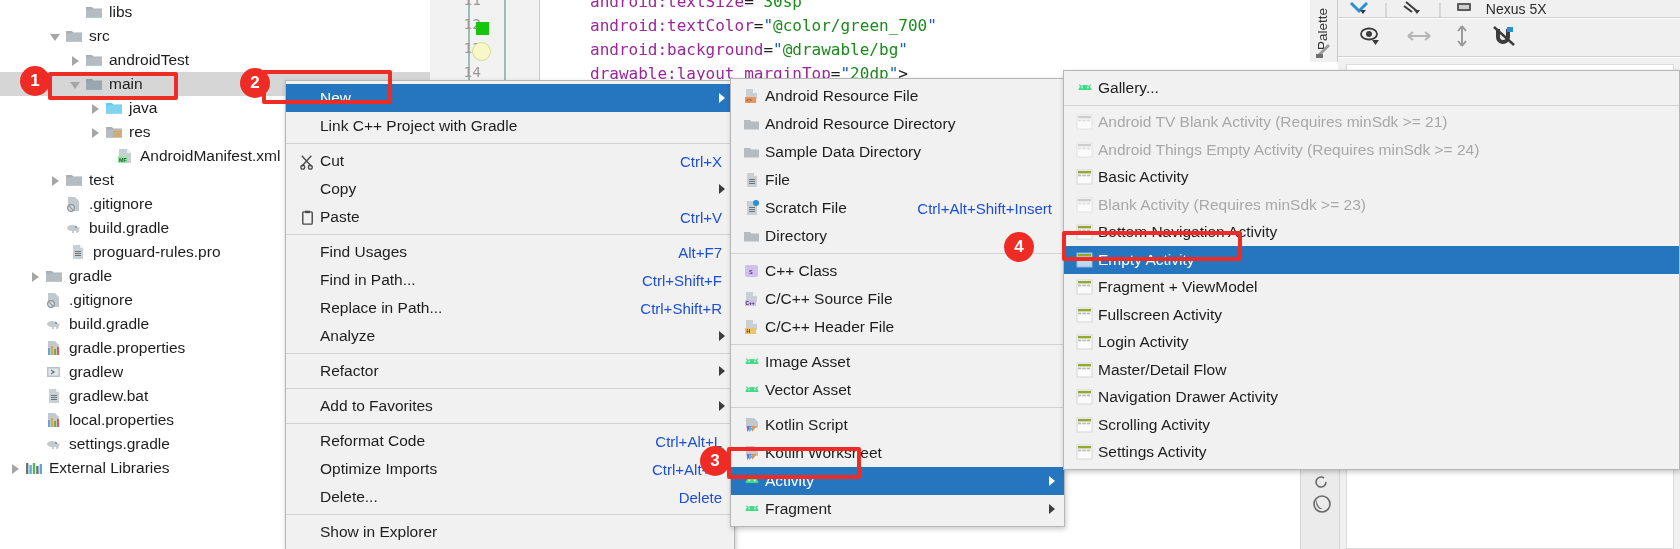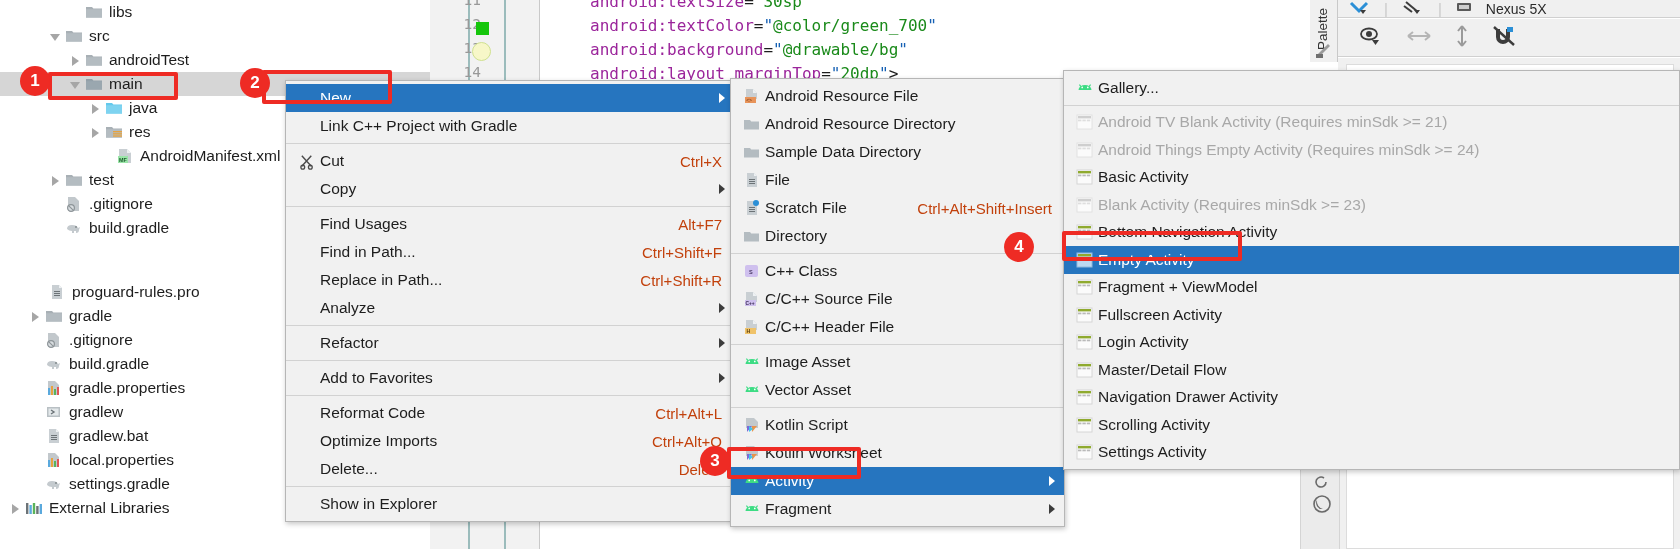--- a/index.html
+++ b/index.html
@@ -101,21 +101,21 @@
     padding:3px 0; font-size:15.5px; color:#1d1d1d;
   }
   .mi{
     position:relative; height:28px; display:flex; align-items:center;
     padding:0 12px 0 8px; white-space:nowrap; cursor:default;
   }
   .mi.sel{background:#2675bf; color:#fff;}
   .mi.disabled{color:#a8a8a8;}
   .mi .mico{ width:26px; flex:0 0 auto; display:flex; align-items:center; justify-content:center;}
   .mi .mlabel{flex:1 1 auto;}
-  .mi .mshort{ color:#c2410c; padding-left:30px; font-size:15px;}
+  .mi .mshort{ color:#1d4ed8; padding-left:30px; font-size:15px;}
   .mi .marrow{
     position:absolute; right:9px; top:50%; margin-top:-5px;
     width:0;height:0;border-left:6px solid #3c3c3c;border-top:5px solid transparent;border-bottom:5px solid transparent;
   }
   .mi.sel .marrow{border-left-color:#ffffff;}
   .msep{height:1px;background:#d2d2d2;margin:3px 0;}
 
   #menu1{ left:285px; top:80px; width:450px; }
   #menu2{ left:730px; top:78px; width:335px; }
   #menu3{ left:1063px; top:70px; width:617px; }
@@ -235,21 +235,21 @@
       <div class="tree-row" style="padding-left: 50px;">
         <span class="tw "></span>
         <span class="ico">
           <svg width="18" height="16" viewBox="0 0 18 16">
             <path d="M2 9 q0 -4 5 -4 q5 0 6 3 l2 -1 l-1 3 q0 3 -3 3 l0 -2 l-2 0 l0 2 l-2 0 l0 -2 q-3 0 -5 -2 z" fill="#c4cace"></path>
             <circle cx="11" cy="7" r="0.9" fill="#7d8387"></circle>
           </svg>
         </span>
         <span class="tree-label">build.gradle</span>
       </div>
-      <div class="tree-row" style="padding-left: 33px; margin-top: 40px;">
+      <div class="tree-row" style="padding-left: 54px;">
         <span class="tw "></span>
         <span class="ico">
           <svg width="18" height="16" viewBox="0 0 18 16">
             <path d="M4 1 h7 l3 3 v11 H4 z" fill="#c9cfd3"></path>
             <path d="M11 1 l3 3 h-3 z" fill="#eef1f3"></path>
             <rect x="6" y="7" width="6" height="1" fill="#6c7377"></rect>
             <rect x="6" y="9" width="6" height="1" fill="#6c7377"></rect>
             <rect x="6" y="11" width="6" height="1" fill="#6c7377"></rect>
           </svg>
         </span>
@@ -373,21 +373,21 @@
         <div class="gline" style="top: 40px;">13</div>
         <div class="gmark" style="top: 42px; left: 42px;"><svg width="19" height="19">
             <circle cx="9.5" cy="9.5" r="9" fill="#f7f7c8" stroke="#cfe08f"></circle>
           </svg></div>
         <div class="gline" style="top: 64px;">14</div>
       </div>
     <div id="editor-lines">
         <div class="code-line" style="top: -8px;"><span class="c-attr">android:textSize</span><span class="c-op">=</span><span class="c-q">"</span><span class="c-val">30sp</span><span class="c-q">"</span></div>
         <div class="code-line" style="top: 16px;"><span class="c-attr">android:textColor</span><span class="c-op">=</span><span class="c-q">"</span><span class="c-val">@color/green_700</span><span class="c-q">"</span></div>
         <div class="code-line" style="top: 40px;"><span class="c-attr">android:background</span><span class="c-op">=</span><span class="c-q">"</span><span class="c-val">@drawable/bg</span><span class="c-q">"</span></div>
-        <div class="code-line" style="top: 64px;"><span class="c-attr">android:layout_marginTop</span><span class="c-op">=</span><span class="c-q">"</span><span class="c-val">20dp</span><span class="c-q">"</span><span class="c-op">&gt;</span></div>
+        <div class="code-line" style="top: 64px;"><span class="c-attr">drawable:layout_marginTop</span><span class="c-op">=</span><span class="c-q">"</span><span class="c-val">20dp</span><span class="c-q">"</span><span class="c-op">&gt;</span></div>
       </div>
   </div>
 
   <div id="right-panel">
     <div id="palette-tab">
       <div id="palette-text">Palette</div>
     </div>
     <div id="palette-bottom-icon" style="position:absolute;left:4px;top:42px;width:20px;height:18px;">
       <svg width="20" height="18" viewBox="0 0 20 18">
         <path d="M2 14 L14 2 L16 4 L5 15 Z" fill="#9a9a9a"></path>
@@ -486,20 +486,30 @@
           </svg>
         </span>
         <span class="mlabel">Cut</span>
         <span class="mshort">Ctrl+X</span>
       </div>
       <div class="mi">
         <span class="mico"></span>
         <span class="mlabel">Copy</span>
         <span class="marrow"></span>
       </div>
+      <div class="mi">
+        <span class="mico">
+          <svg width="17" height="17" viewBox="0 0 18 16">
+            <rect x="4" y="2" width="10" height="13" rx="1" fill="none" stroke="#4a4a4a" stroke-width="1.5"></rect>
+            <rect x="6.5" y="0.8" width="5" height="2.6" fill="#4a4a4a"></rect>
+          </svg>
+        </span>
+        <span class="mlabel">Paste</span>
+        <span class="mshort">Ctrl+V</span>
+      </div>
       <div class="msep"></div>
       <div class="mi">
         <span class="mico"></span>
         <span class="mlabel">Find Usages</span>
         <span class="mshort">Alt+F7</span>
       </div>
       <div class="mi">
         <span class="mico"></span>
         <span class="mlabel">Find in Path...</span>
         <span class="mshort">Ctrl+Shift+F</span>

